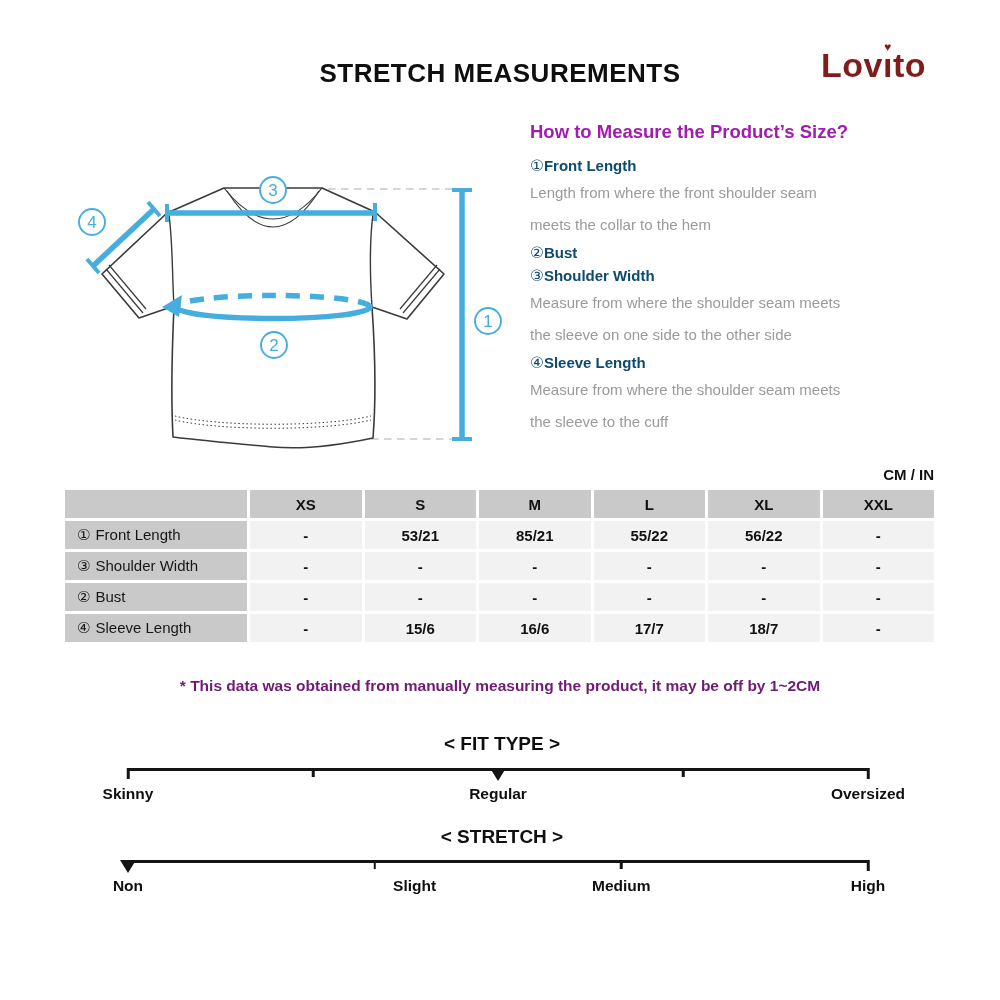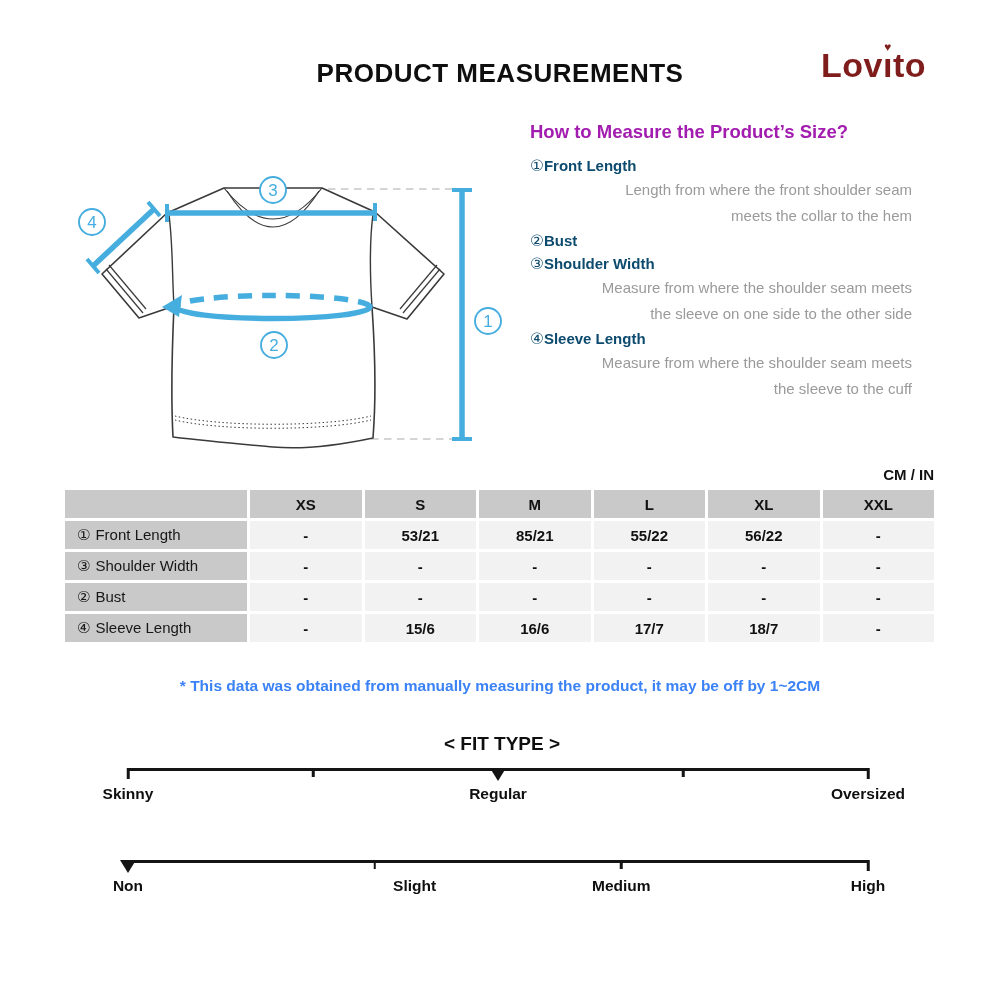--- a/index.html
+++ b/index.html
@@ -35,58 +35,58 @@
   .fillb{fill:var(--accent);}
   .marker-circle{fill:#fff;stroke:var(--accent);stroke-width:1.9;}
   .marker-num{fill:var(--accent);font-size:17px;text-anchor:middle;
               font-family:"Liberation Sans","DejaVu Sans",sans-serif;}
 
   
   .howto{position:absolute;left:530px;top:121px;width:382px;}
   .howto h2{font-size:18.5px;font-weight:700;color:#a21caf;margin-bottom:11px;}
   .mi-title{font-size:15px;font-weight:700;color:#0c4a6e;line-height:23px;}
   .mi-title .num{font-weight:400;font-size:15.5px;}
-  .mi-desc{font-size:15px;color:var(--desc-gray);line-height:26px;white-space:pre-line;text-align:right;}
+  .mi-desc{font-size:15px;color:var(--desc-gray);line-height:32px;white-space:pre-line;}
 
   
   .unit{position:absolute;right:66px;top:466px;font-size:15px;font-weight:700;}
   .size-table{position:absolute;left:62px;top:487px;width:875px;
               border-collapse:separate;border-spacing:3px;table-layout:fixed;}
   .size-table th,.size-table td{height:28px;font-size:15px;vertical-align:middle;}
   .size-table th{background:var(--th-bg);font-weight:700;}
   .size-table th.corner{background:var(--th-bg);}
   .size-table td.rowlabel{background:var(--th-bg);text-align:left;padding-left:12px;
                           font-weight:400;color:#171717;}
   .size-table td.rowlabel .num{margin-right:5px;}
   .size-table td.val{background:var(--cell-bg);text-align:center;font-weight:700;}
 
   
   .footnote{position:absolute;left:0;right:0;top:677px;text-align:center;
-            font-size:15.5px;font-weight:700;color:#3b82f6;}
+            font-size:15.5px;font-weight:700;color:#701a75;}
 
   
   .scale-title{position:absolute;left:4px;right:0;text-align:center;
                font-size:19px;font-weight:800;color:#0f0f0f;}
   .scale{position:absolute;left:128px;width:740px;height:42px;}
   .scale-line{position:absolute;left:0;right:0;top:0;height:2.5px;background:#141414;}
   .tick{position:absolute;top:0;width:2.5px;height:9px;background:#141414;
         transform:translateX(-50%);}
   .tick.end{height:11px;}
   .scale-marker{position:absolute;top:0;width:0;height:0;transform:translateX(-50%);
         border-left:8px solid transparent;border-right:8px solid transparent;
         border-top:13px solid #141414;}
   .scale-label{position:absolute;top:17px;transform:translateX(-50%);
         font-size:15.5px;font-weight:700;white-space:nowrap;color:#0f0f0f;}
 </style>
 </head>
 <body>
 
 <div class="page">
 
-  <div class="title">PRODUCT MEASUREMENTS</div>
+  <div class="title">STRETCH MEASUREMENTS</div>
   <div class="brand"><span>Lov</span><span class="iwrap"><span class="heart">♥</span><span>ı</span></span><span>to</span></div>
 
   <svg class="diagram" width="450" height="320" viewBox="0 0 450 320">
 
     <path class="guide" d="M268,39 H392"></path>
     <path class="guide" d="M272,289 H392"></path>
 
     <path class="shirt" d="M107,63 L164,38 L262,38 L315,62 L384,124 L347,169 L312,157
          C315,200 316,250 313,288
          C280,295 246,300 213,297 C180,294 146,291 113,287
@@ -231,20 +231,21 @@
     <div class="tick" style="left: 25%;"></div>
     <div class="tick" style="left: 50%;"></div>
     <div class="tick" style="left: 75%;"></div>
     <div class="tick end" style="left: 100%;"></div>
     <div class="scale-marker" style="left: 50%;"></div>
     <div class="scale-label" style="left: 0%;">Skinny</div>
     <div class="scale-label" style="left: 50%;">Regular</div>
     <div class="scale-label" style="left: 100%;">Oversized</div>
   </div>
 
+  <div class="scale-title" style="top:826px">&lt; STRETCH &gt;</div>
   <div class="scale" style="top:860px">
     <div class="scale-line"></div>
     <div class="tick" style="left: 0%;"></div>
     <div class="tick" style="left: 33.33%;"></div>
     <div class="tick" style="left: 66.67%;"></div>
     <div class="tick end" style="left: 100%;"></div>
     <div class="scale-marker" style="left: 0%;"></div>
     <div class="scale-label" style="left: 0%;">Non</div>
     <div class="scale-label" style="left: 33.33%; margin-left: 40px;">Slight</div>
     <div class="scale-label" style="left: 66.67%;">Medium</div>

